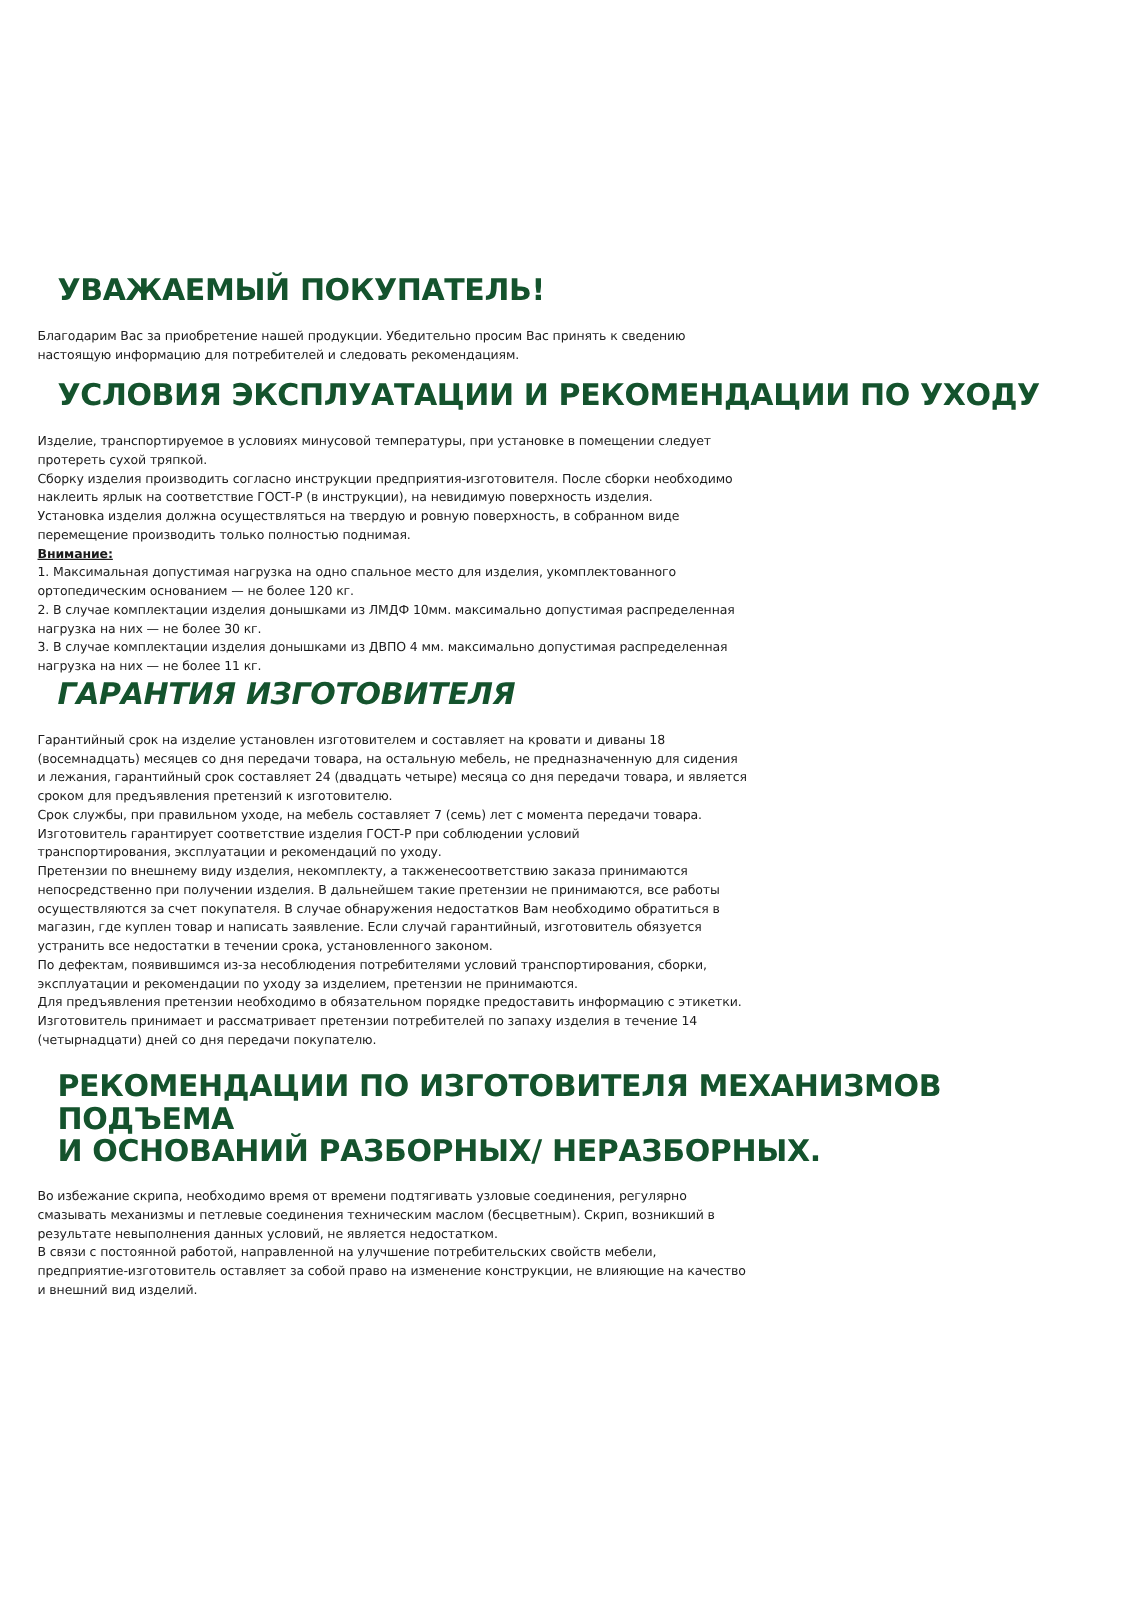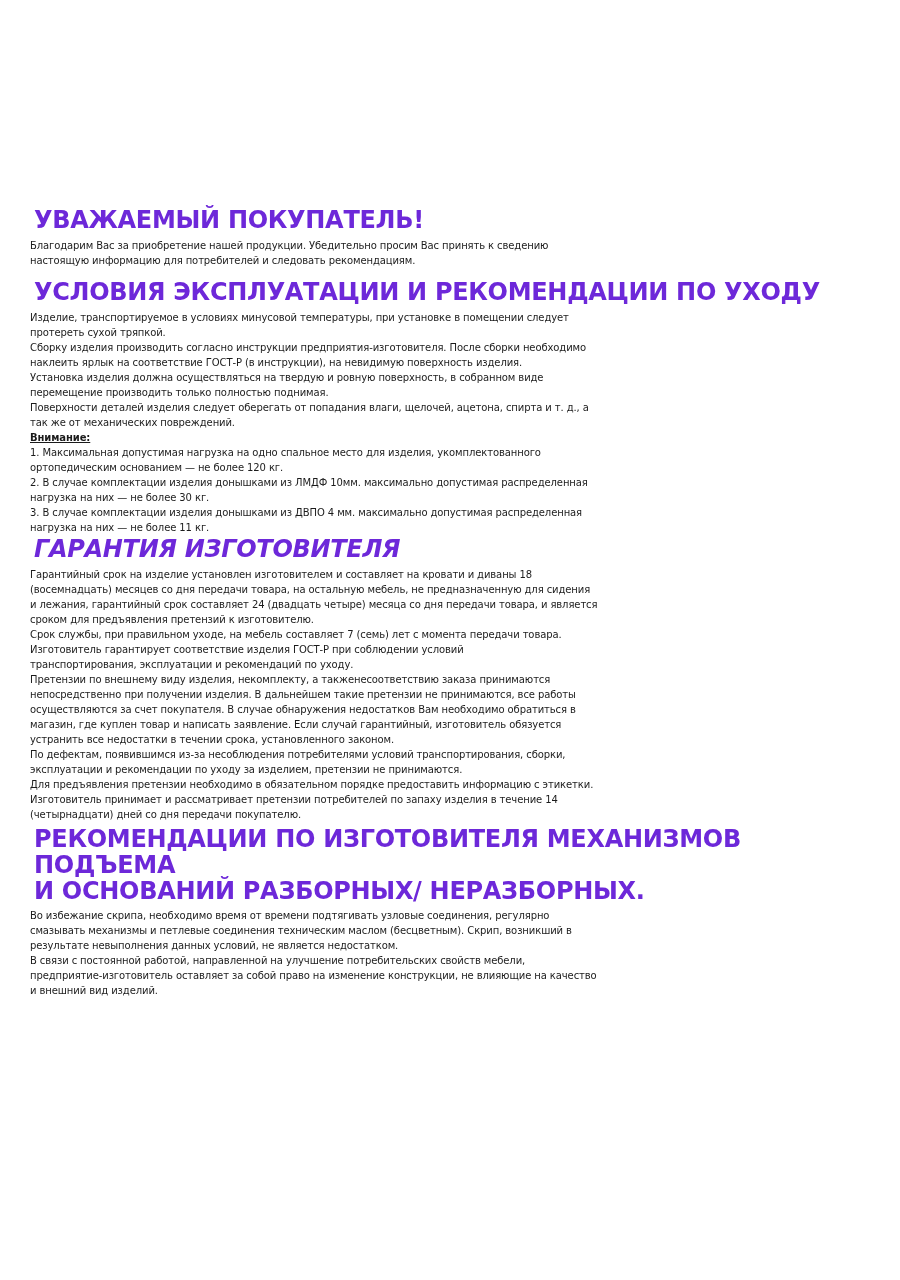--- a/index.html
+++ b/index.html
@@ -19,22 +19,22 @@
     width: 900px;
     height: 1280px;
     padding: 202px 28px 40px 30px;
     background: #ffffff;
   }
   .heading {
     font-size: 24px;
     line-height: 28px;
     font-weight: bold;
     letter-spacing: -0.3px;
-    margin: 4px;
-    color: #6d28d9;
+    margin: 16px;
+    color: #14532d;
     white-space: pre-line;
   }
   .body-text {
     font-size: 10px;
     line-height: 15px;
     letter-spacing: -0.1px;
     margin: 0;
     white-space: pre-line;
   }
   .attention {
@@ -58,22 +58,20 @@
   </section>
 
   <section class="sec-usage">
     <h1 class="heading">УСЛОВИЯ ЭКСПЛУАТАЦИИ И РЕКОМЕНДАЦИИ ПО УХОДУ</h1>
     <p class="body-text">Изделие, транспортируемое в условиях минусовой температуры, при установке в помещении следует
 протереть сухой тряпкой.</p>
     <p class="body-text">Сборку изделия производить согласно инструкции предприятия-изготовителя. После сборки необходимо
 наклеить ярлык на соответствие ГОСТ-Р (в инструкции), на невидимую поверхность изделия.</p>
     <p class="body-text">Установка изделия должна осуществляться на твердую и ровную поверхность, в собранном виде
 перемещение производить только полностью поднимая.</p>
-    <p class="body-text">Поверхности деталей изделия следует оберегать от попадания влаги, щелочей, ацетона, спирта и т. д., а
-так же от механических повреждений.</p>
     <p class="body-text attention">Внимание:</p>
     <p class="body-text">1. Максимальная допустимая нагрузка на одно спальное место для изделия, укомплектованного
 ортопедическим основанием — не более 120 кг.</p>
     <p class="body-text">2. В случае комплектации изделия донышками из ЛМДФ 10мм. максимально допустимая распределенная
 нагрузка на них — не более 30 кг.</p>
     <p class="body-text">3. В случае комплектации изделия донышками из ДВПО 4 мм. максимально допустимая распределенная
 нагрузка на них — не более 11 кг.</p>
   </section>
 
   <section class="sec-warranty">

